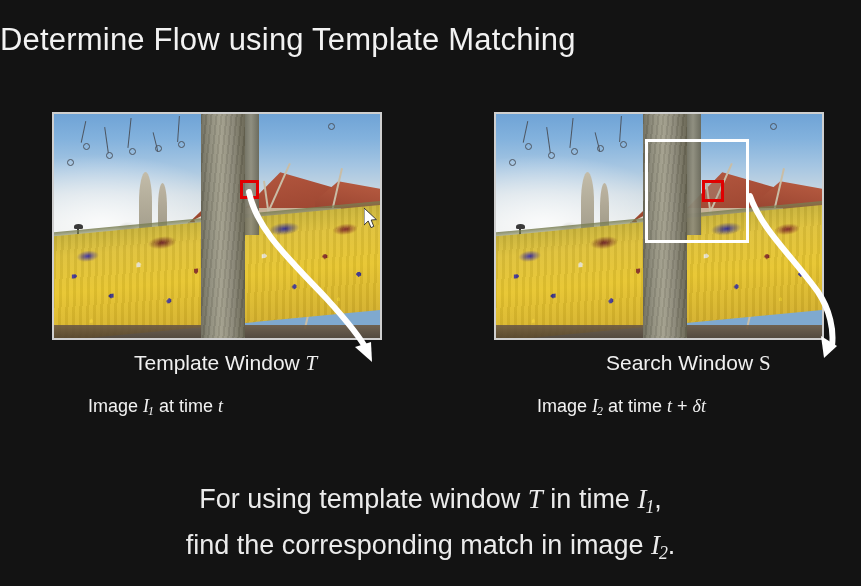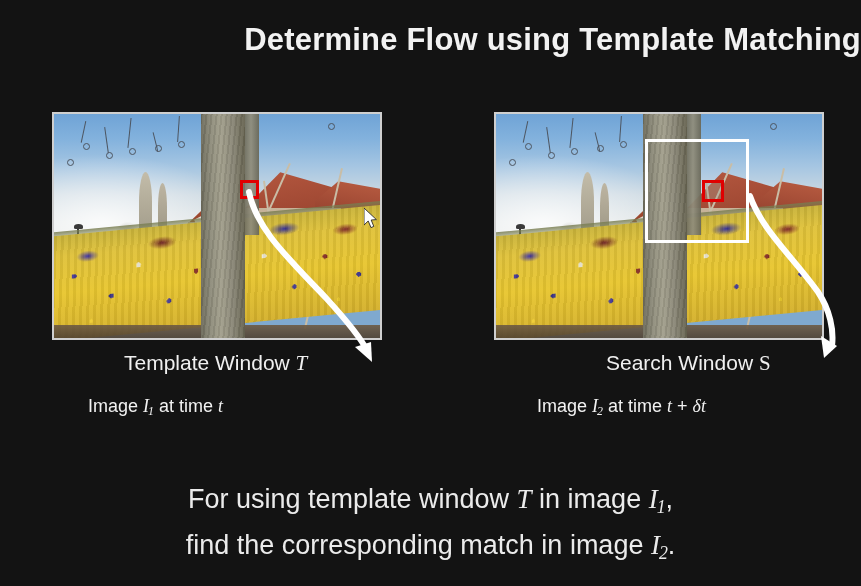--- a/index.html
+++ b/index.html
@@ -16,23 +16,23 @@
     font-family: "Liberation Sans", sans-serif;
     color: #e8e8e8;
   }
 
   
   .title {
     position: absolute;
     top: 22px;
     left: 0;
     width: 861px;
-    text-align: right;
+    text-align: left;
     font-size: 31px;
-    font-weight: 700;
+    font-weight: 400;
     letter-spacing: 0.2px;
     color: #f2f2f2;
   }
 
   
   .photo {
     position: absolute;
     border: 2px solid #cfcfcf;
     overflow: hidden;
     background: #7fa9cf;
@@ -241,21 +241,21 @@
     position: absolute; left: 364px; top: 208px; width: 14px; height: 21px;
   }
 
   
   .cap {
     position: absolute;
     font-size: 21px;
     color: #f0f0f0;
     white-space: nowrap;
   }
-  .cap-template { left: 124px; top: 351px; }
+  .cap-template { left: 134px; top: 351px; }
   .cap-search   { left: 606px; top: 351px; }
 
   .imgcap {
     position: absolute;
     font-size: 18px;
     color: #f2f2f2;
     white-space: nowrap;
   }
   .imgcap-left  { left: 88px;  top: 396px; }
   .imgcap-right { left: 501px; top: 396px; margin-left: 36px; }
@@ -426,17 +426,17 @@
   </svg>
 
   <div class="cap cap-template"><span>Template Window </span><span class="mv">T</span></div>
 
   <div class="cap cap-search"><span>Search Window </span><span class="mv-up">S</span></div>
 
   <div class="imgcap imgcap-left"><span>Image </span><span class="mv">I</span><span class="sub">1</span><span> at time </span><span class="mv">t</span></div>
 
   <div class="imgcap imgcap-right"><span>Image </span><span class="mv">I</span><span class="sub">2</span><span> at time </span><span class="mv">t</span><span> + </span><span class="mv">δ</span><span class="mv">t</span></div>
 
-  <div class="bottom bottom1"><span>For using template window </span><span class="mv">T</span><span> in image </span><span class="mv">I</span><span class="sub">1</span><span>,</span></div>
+  <div class="bottom bottom1"><span>For using template window </span><span class="mv">T</span><span> in time </span><span class="mv">I</span><span class="sub">1</span><span>,</span></div>
 
   <div class="bottom bottom2"><span>find the corresponding match in image </span><span class="mv">I</span><span class="sub">2</span><span>.</span></div>
 
 </div>
 
 </body></html>

